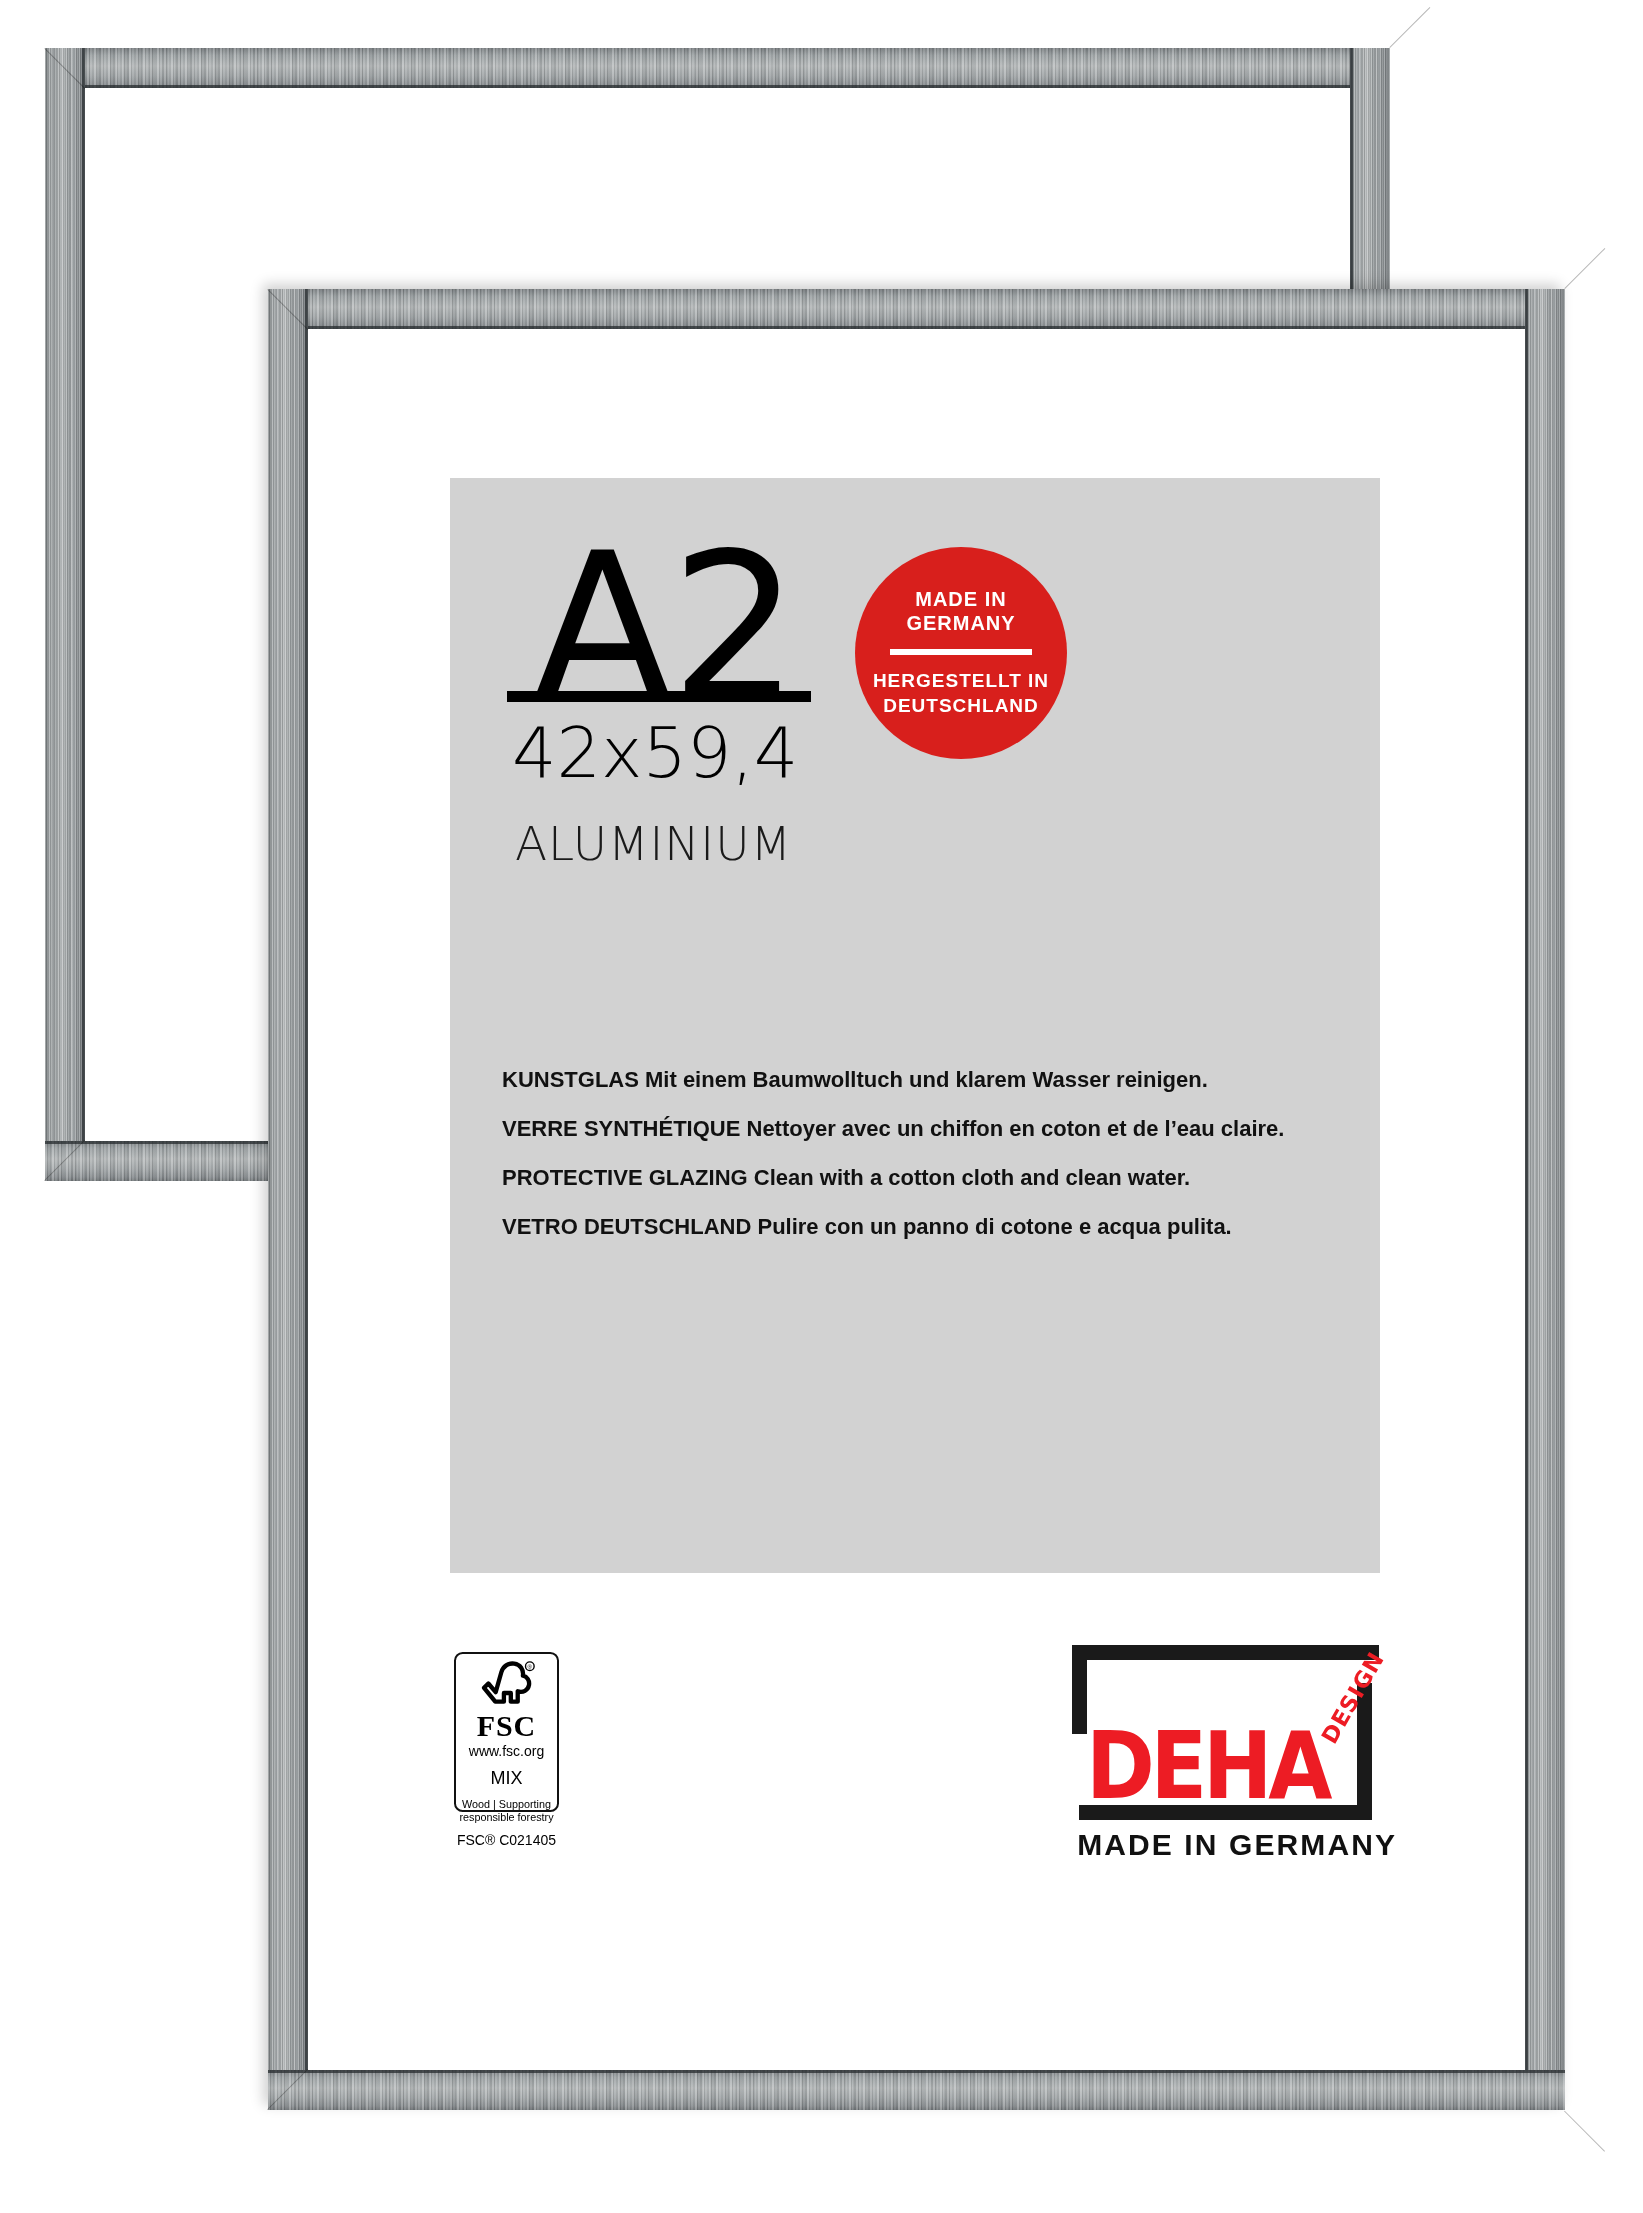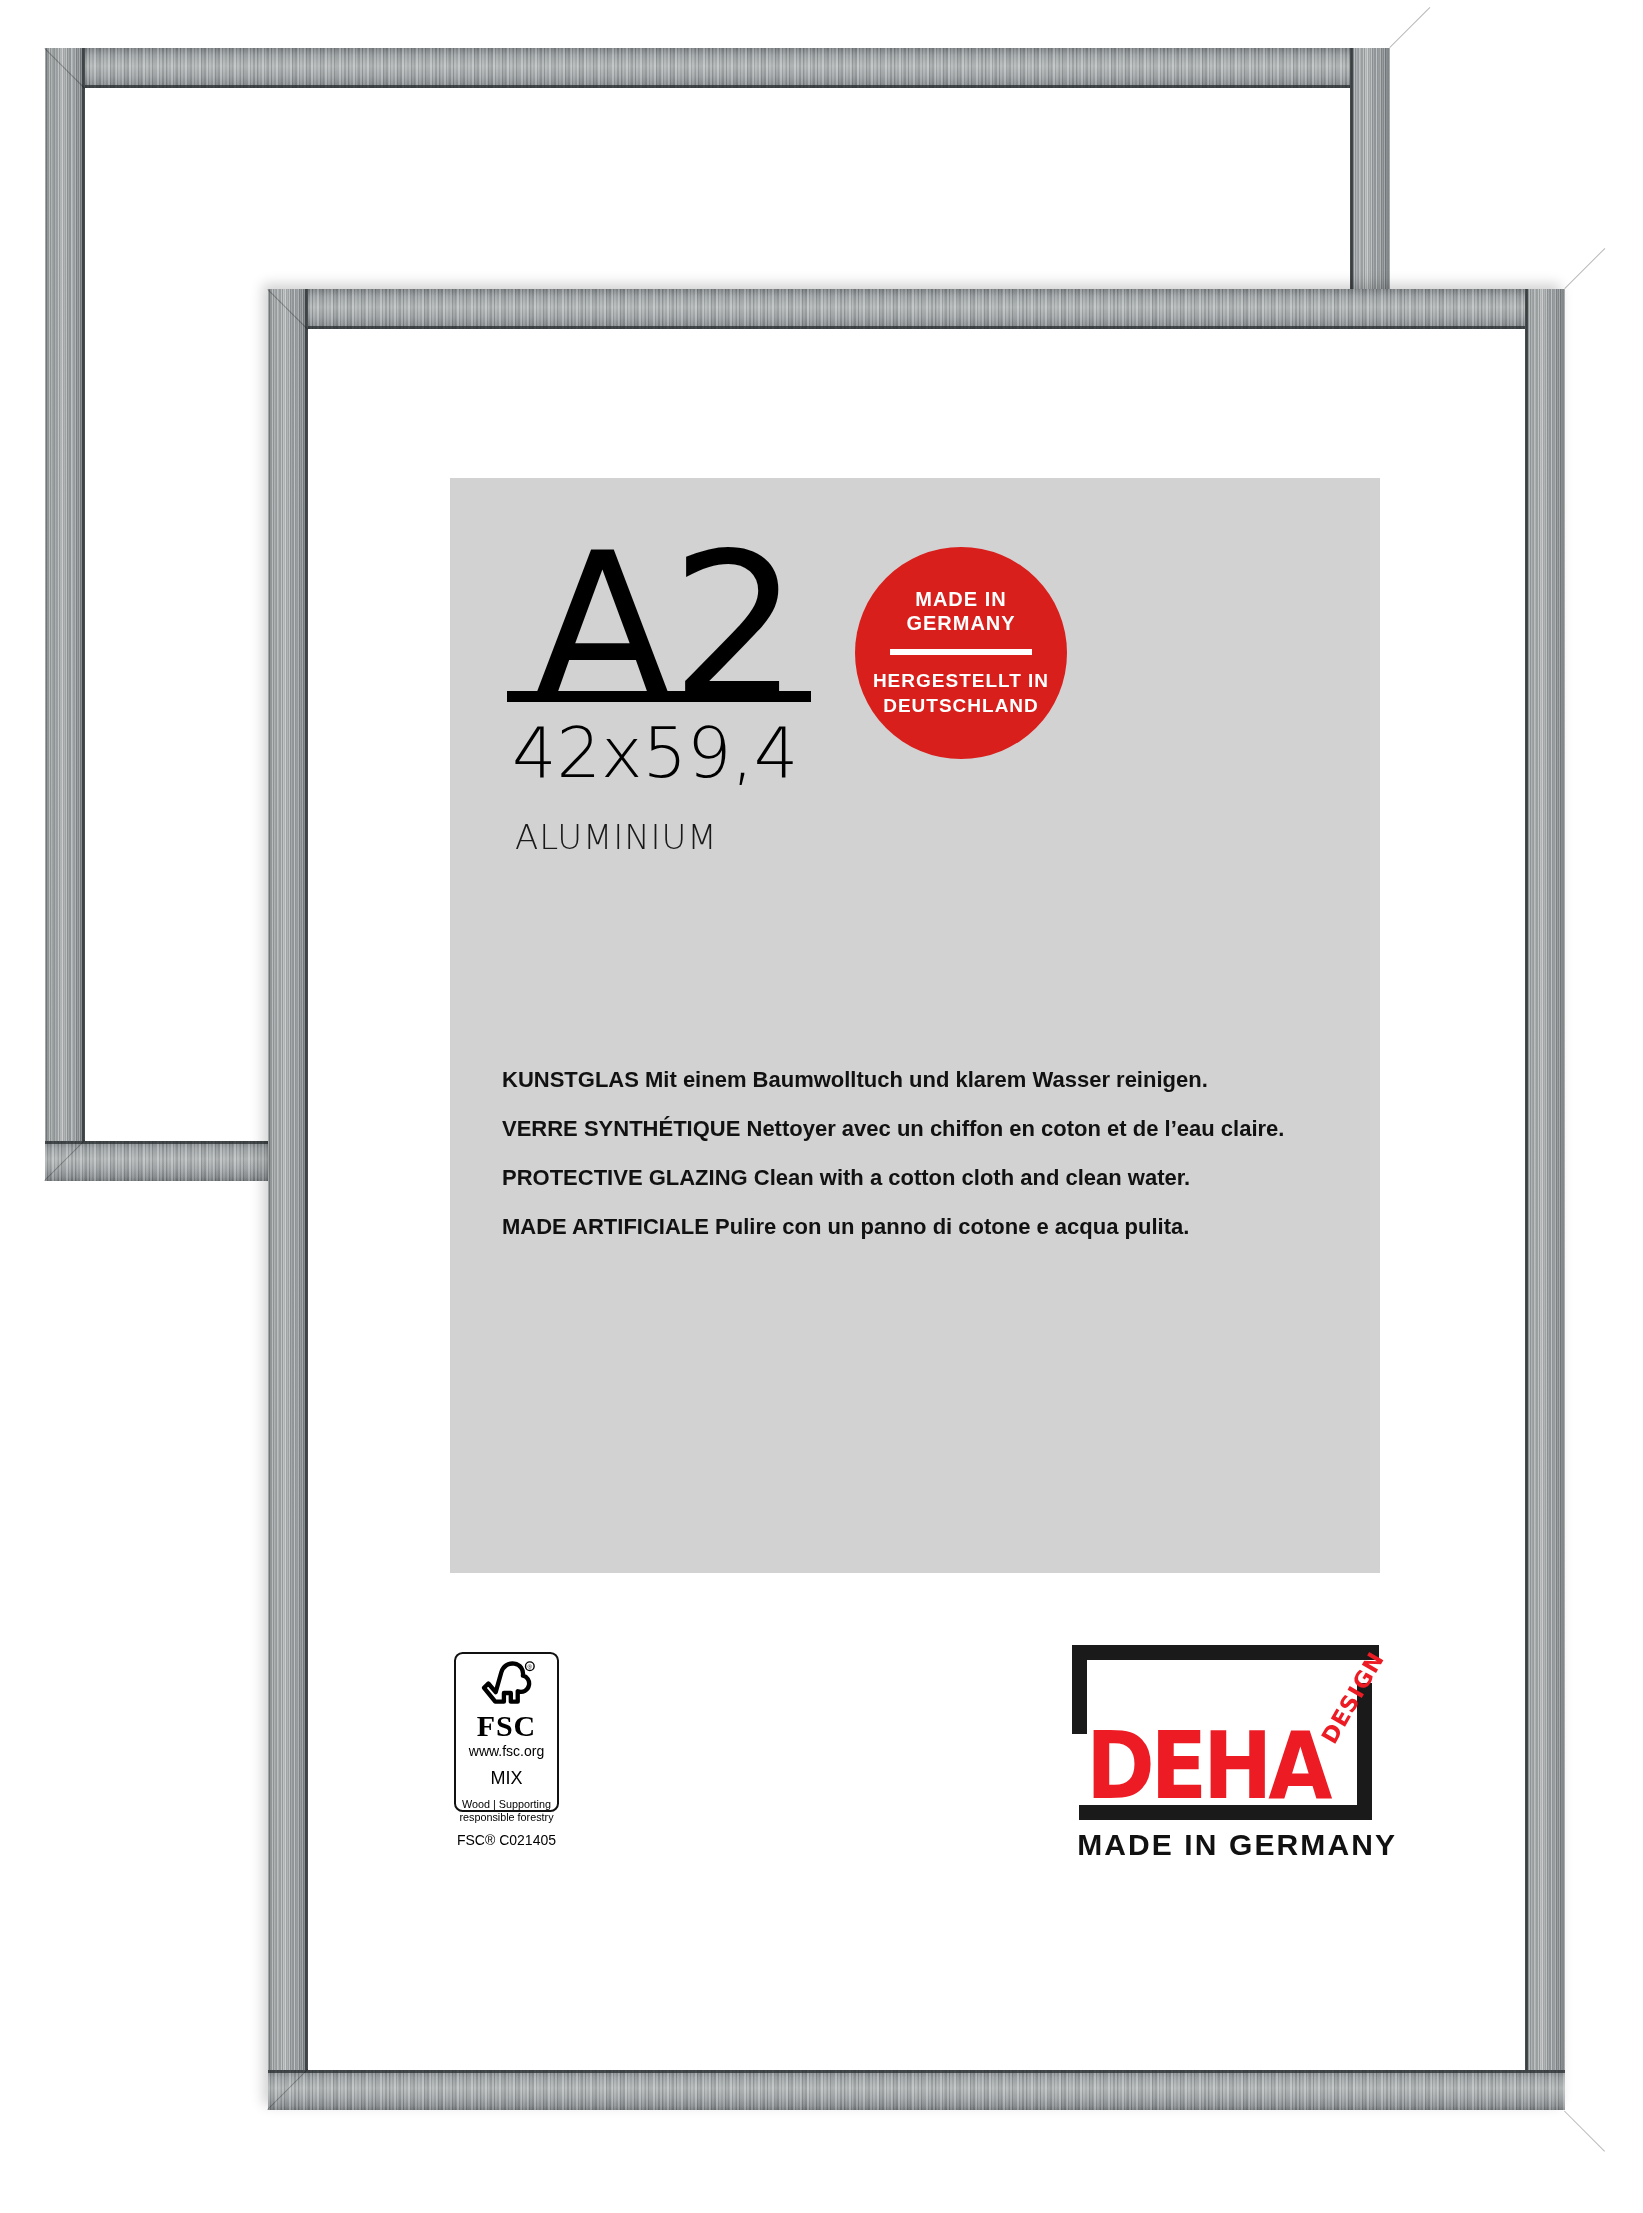--- a/index.html
+++ b/index.html
@@ -139,21 +139,21 @@
   <div class="poster" style="left:40px;top:40px;width:1218px;height:1742px;"></div>
 
   <div class="graypanel" style="left:182px;top:189px;width:930px;height:1095px;">
 
     <div class="a2" style="left:83px;top:49px;font-size:203px;">A2</div>
 
     <div class="ruleline" style="left:57px;top:213px;width:304px;height:11.2px;"></div>
 
     <div class="size" style="left:62px;top:240px;font-size:70px;">42x59,4</div>
 
-    <div class="material" style="left:65px;top:342px;font-size:34px;">ALUMINIUM</div>
+    <div class="material" style="left:65px;top:342px;font-size:47px;">ALUMINIUM</div>
 
     <div class="badge" style="left:405px;top:69px;width:212px;height:212px;background:#d81f1c;">
       <div class="b1">
         <div>MADE IN</div>
         <div>GERMANY</div>
       </div>
       <div class="bdiv"></div>
       <div class="b2">
         <div>HERGESTELLT IN</div>
         <div>DEUTSCHLAND</div>
@@ -164,21 +164,21 @@
       <div class="line">
         <b>KUNSTGLAS</b><span> Mit einem Baumwolltuch und klarem Wasser reinigen.</span>
       </div>
       <div class="line">
         <b>VERRE SYNTHÉTIQUE</b><span> Nettoyer avec un chiffon en coton et de l’eau claire.</span>
       </div>
       <div class="line">
         <b>PROTECTIVE GLAZING</b><span> Clean with a cotton cloth and clean water.</span>
       </div>
       <div class="line">
-        <b>MADE ARTIFICIALE</b><span> Pulire con un panno di cotone e acqua pulita.</span>
+        <b>VETRO DEUTSCHLAND</b><span> Pulire con un panno di cotone e acqua pulita.</span>
       </div>
     </div>
   </div>
 
   <div class="fsc" style="left:186px;top:1363px;width:105px;height:160px;">
     <span class="tree">
       <svg width="57" height="45" viewBox="0 0 66 52">
         <path d="M20 47 L7 31 L12 26 L20.5 36 L27 13 C29 6 35 2 42 3 C49 4 53 10 52 17
                  C57 18 60 23 59 28 C58 34 52 37 46 35 L46 47 L38 47 L38 37 L30 37 L30 47 Z" fill="none" stroke="#000" stroke-width="5" stroke-linejoin="round" stroke-linecap="round"></path>
         <circle cx="60" cy="6" r="5" fill="none" stroke="#000" stroke-width="1.6"></circle>

